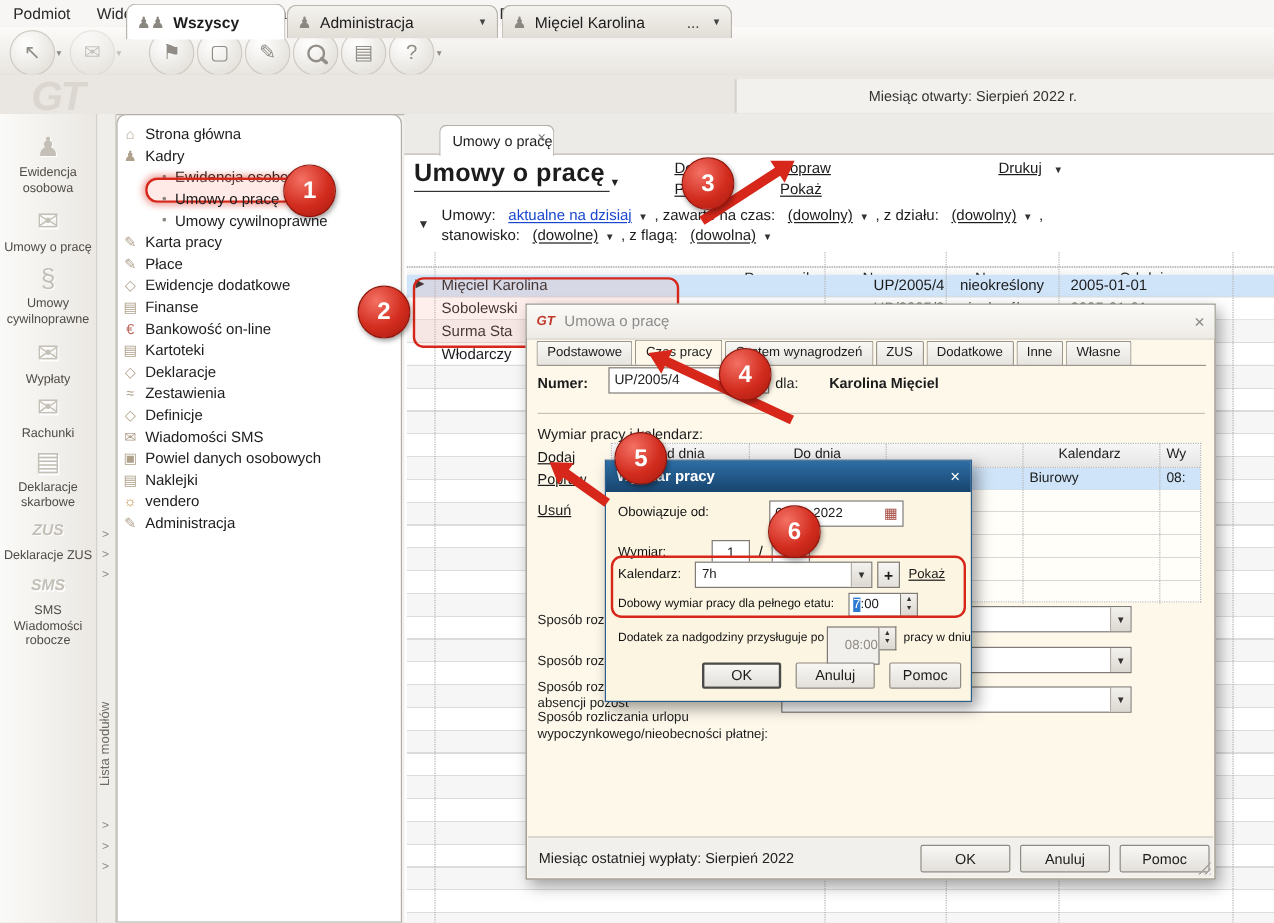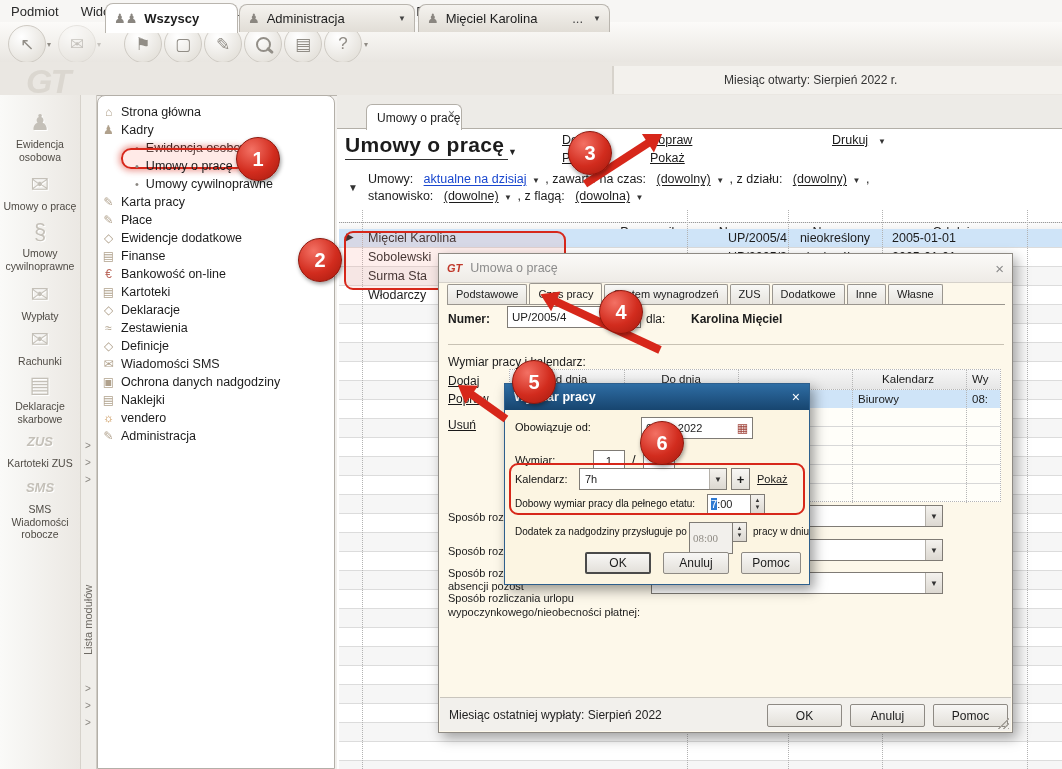--- a/index.html
+++ b/index.html
@@ -203,21 +203,21 @@
       <span class="mic">✉</span>
       <span class="ml">Rachunki</span>
     </div>
     <div class="mitem" style="top:275px;">
       <span class="mic">▤</span>
       <span class="ml">Deklaracje</span>
       <span class="ml">skarbowe</span>
     </div>
     <div class="mitem" style="top:332px;">
       <span class="mic txt">ZUS</span>
-      <span class="ml">Kartoteki ZUS</span>
+      <span class="ml">Deklaracje ZUS</span>
     </div>
     <div class="mitem" style="top:378px;">
       <span class="mic txt">SMS</span>
       <span class="ml">SMS</span>
       <span class="ml">Wiadomości</span>
       <span class="ml">robocze</span>
     </div>
   </div>
 
   <div class="abs splitter">
@@ -286,21 +286,21 @@
   <div class="titem abs" style="left:101px;top:337px;">
       <span class="tic">◇</span>
       <span>Definicje</span>
     </div>
   <div class="titem abs" style="left:101px;top:355px;">
       <span class="tic">✉</span>
       <span>Wiadomości SMS</span>
     </div>
   <div class="titem abs" style="left:101px;top:373px;">
       <span class="tic">▣</span>
-      <span>Ochrona danych nadgodziny</span>
+      <span>Powiel danych osobowych</span>
     </div>
   <div class="titem abs" style="left:101px;top:391px;">
       <span class="tic">▤</span>
       <span>Naklejki</span>
     </div>
   <div class="titem abs" style="left:101px;top:409px;">
       <span class="tic" style="color:#c78f4e;">☼</span>
       <span>vendero</span>
     </div>
   <div class="titem abs" style="left:101px;top:427px;">
@@ -491,21 +491,21 @@
     <div class="dfield abs" style="left:202px;top:110px;width:44px;height:20px;font-size:11px;padding:0 3px;">
       <span class="sel">7</span>
         <span>:00</span>
     </div>
     <div class="spin" style="left:246px;top:110px;height:20px;">
         <span>▲</span>
         <span>▼</span>
       </div>
 
     <span class="wlabel small" style="left:10px;top:142px;">Dodatek za nadgodziny przysługuje po</span>
-    <div class="dfield abs disabledf" style="left:184px;top:138px;width:44px;height:32px;font-size:11px;padding:0 3px;font-family:Liberation Serif, serif;">
+    <div class="dfield abs disabledf" style="left:184px;top:138px;width:44px;height:32px;font-size:11px;padding:0 14px;">
         <span>08:00</span>
       </div>
     <div class="spin" style="left:228px;top:138px;height:20px;">
         <span>▲</span>
         <span>▼</span>
       </div>
     <span class="wlabel small" style="left:248px;top:142px;">pracy w dniu</span>
 
     <div class="dbtn" style="left:80px;top:168px;width:66px;height:22px;border:2px solid #4a4a4a;">
         <span>OK</span>

